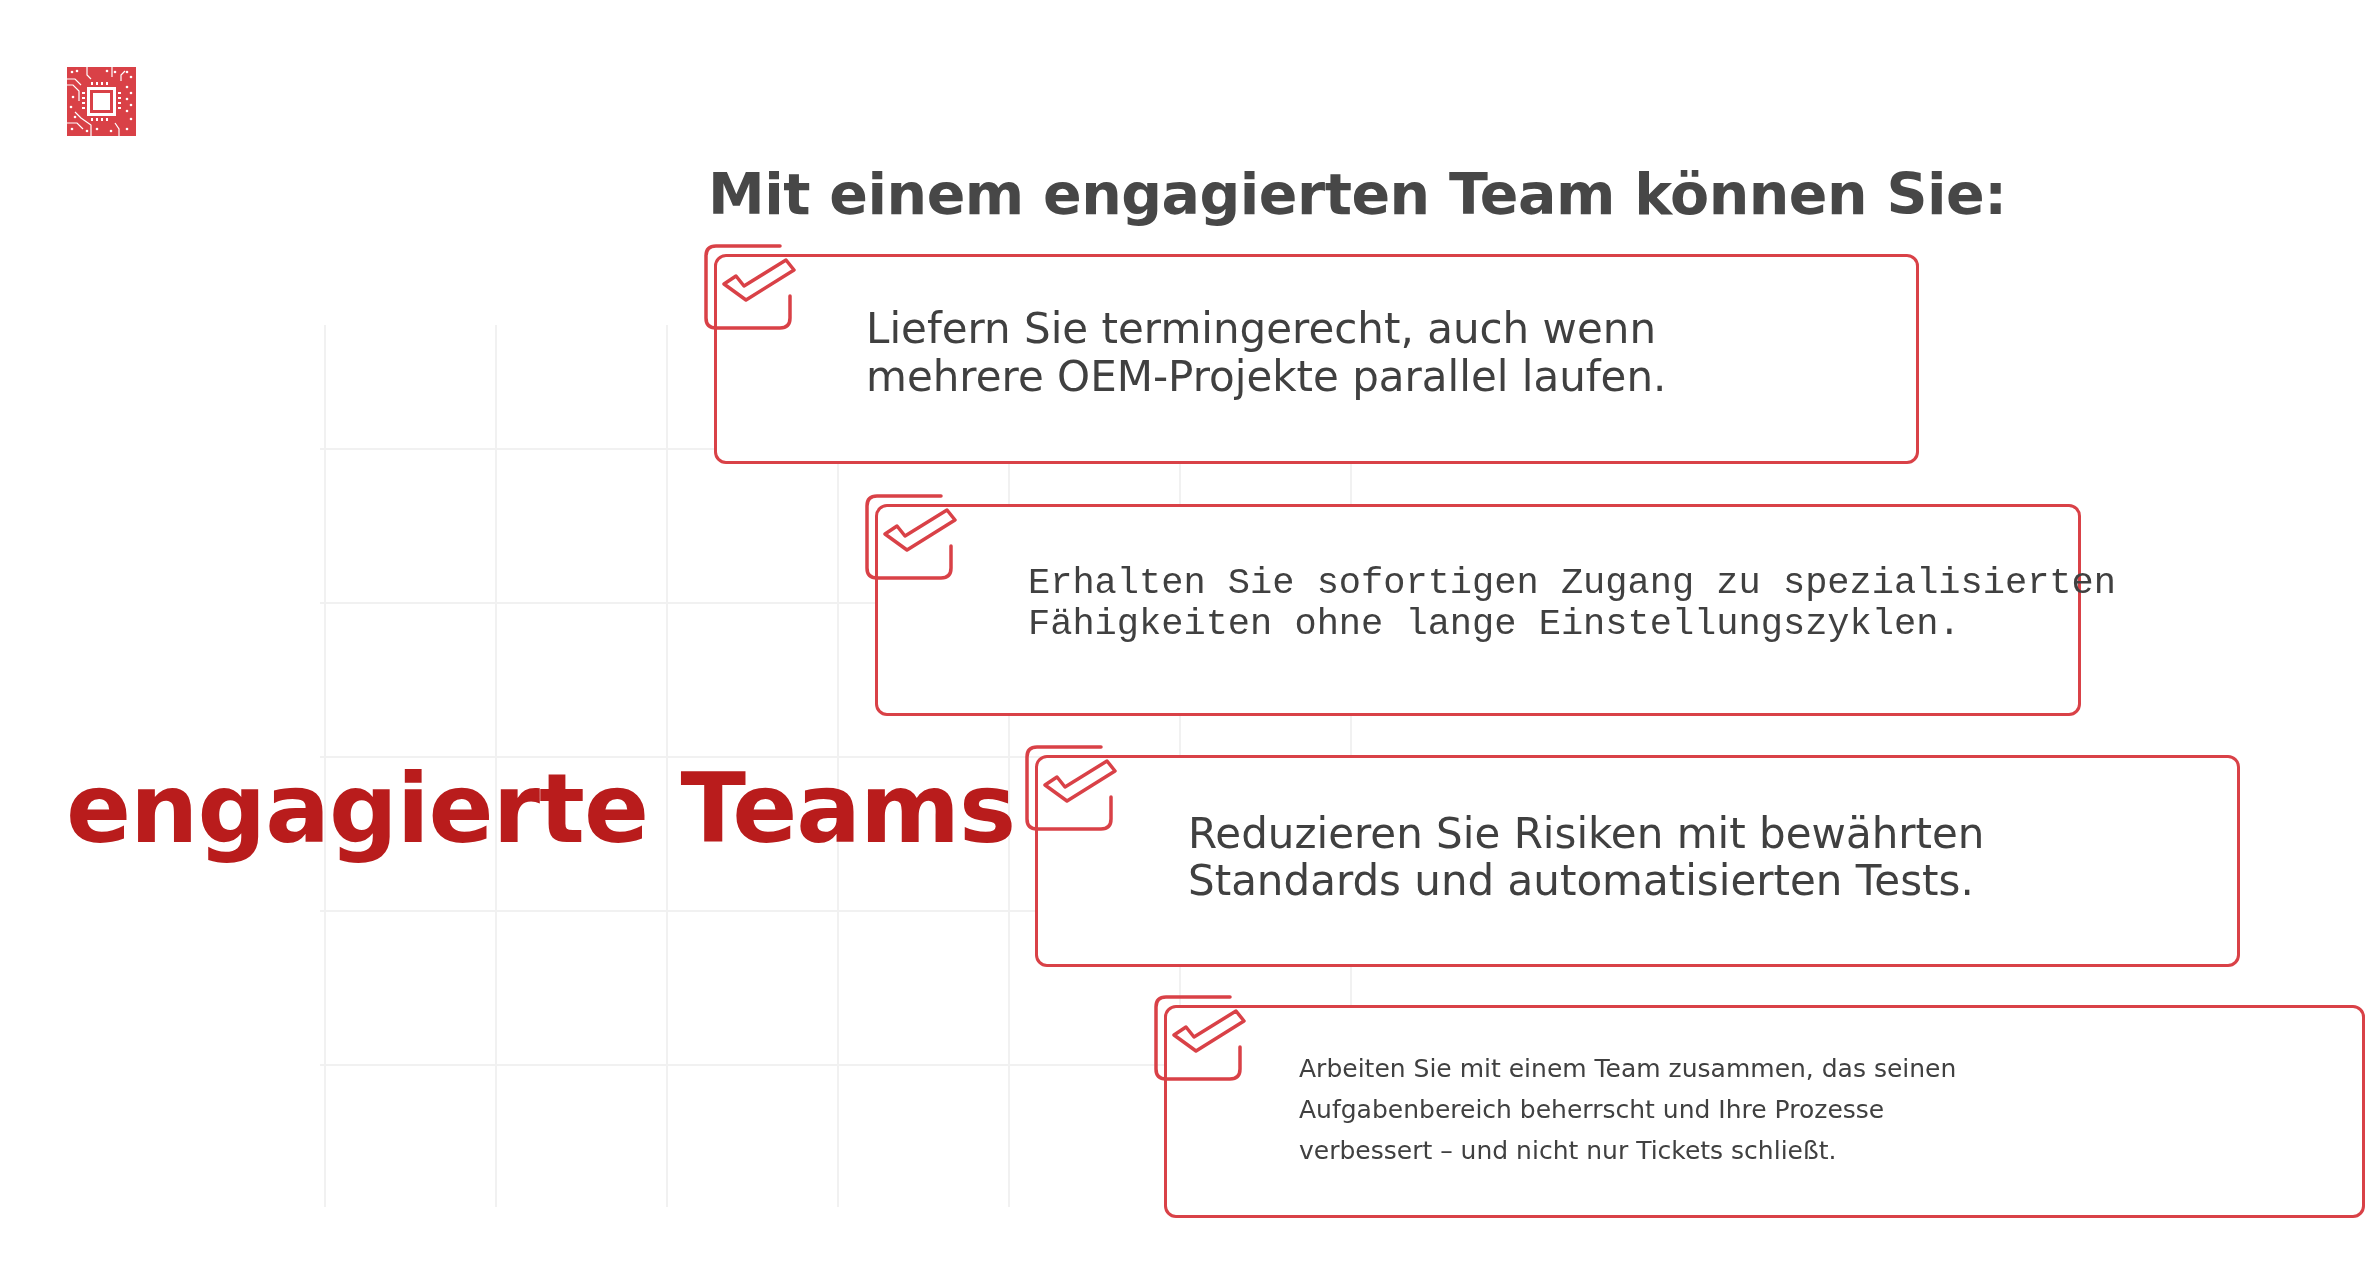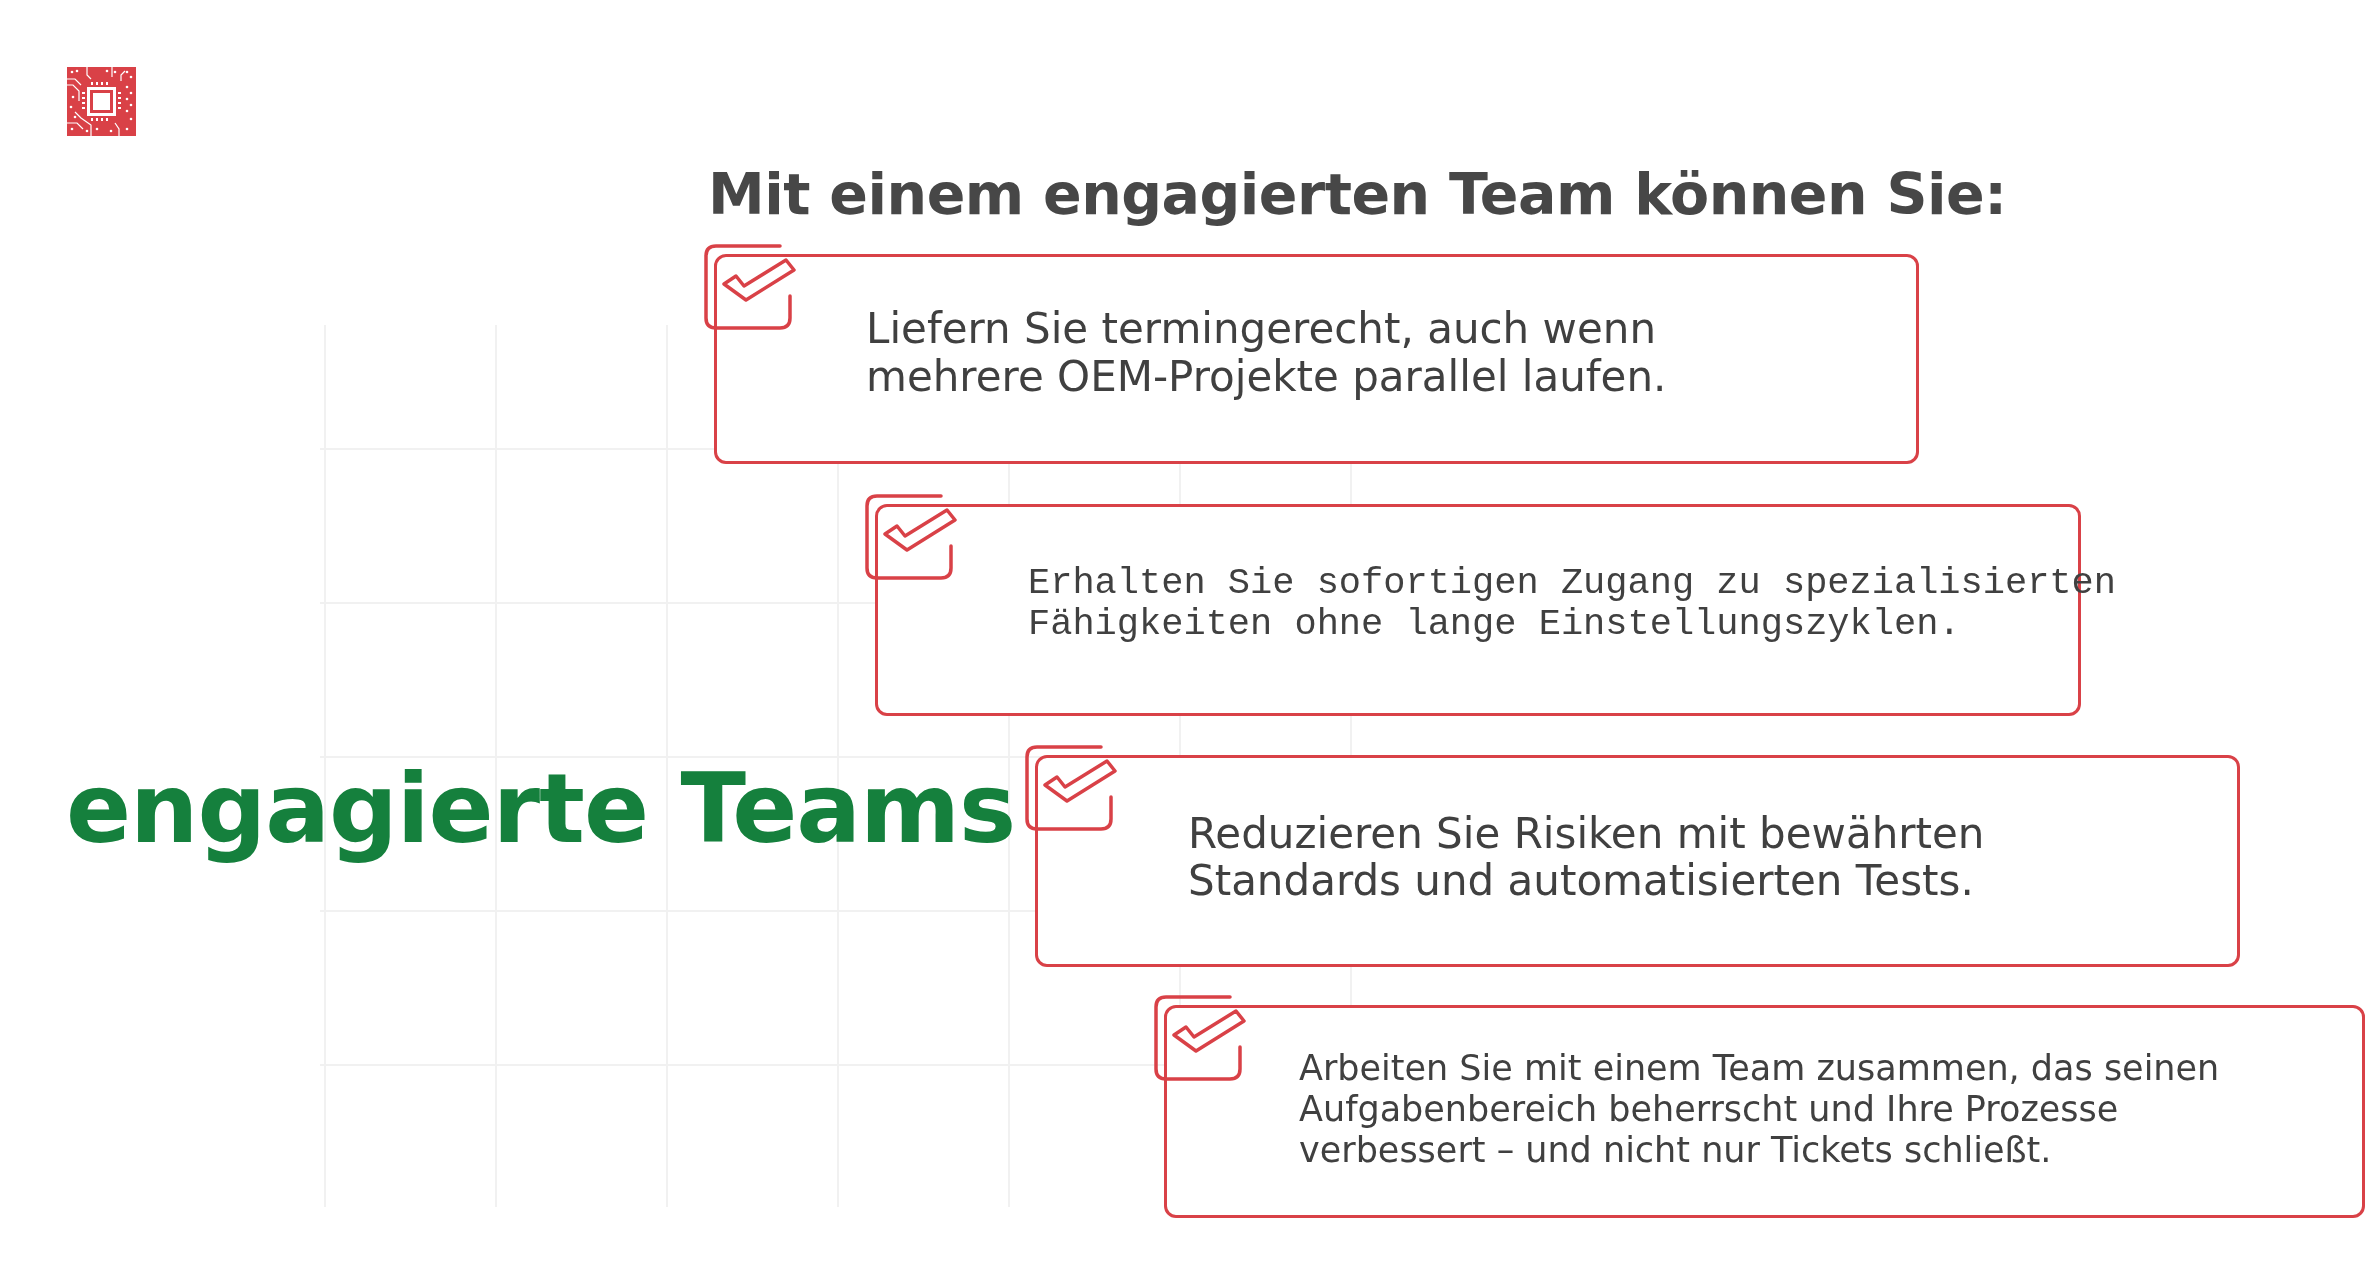--- a/index.html
+++ b/index.html
@@ -103,21 +103,21 @@
         <polyline points="8,45 14,51 24,58 24,69"></polyline>
       <polyline points="0,56 10,56 16,62"></polyline>
         <polyline points="48,56 52,62 52,69"></polyline>
     </g>
   </svg>
 </div>
 
 <h2 class="main-heading">Mit einem engagierten Team können Sie:</h2>
 
 <h1 class="side-title">
-  <span style="color:#15803d;">engagierte Teams</span>
+  <span style="color:#b91c1c;">engagierte Teams</span>
 </h1>
 
 <div class="card" style="left:714px; top:254px; width:1205px; height:210px;"></div>
 <svg class="check" style="left:700px; top:238px;" viewBox="0 0 96 96">
   <path d="M 80 8 L 16 8 Q 6 8 6 18 L 6 80 Q 6 90 16 90 L 80 90 Q 90 90 90 80 L 90 58" fill="none" stroke="#d94147" stroke-width="3.5" stroke-linecap="round"></path>
   <rect x="0" y="0" width="0" height="0" fill="none"></rect>
   <path d="M 24 46 L 36 38 L 44 48 L 86 22 L 94 32 L 46 62 Z" fill="#ffffff" stroke="#d94147" stroke-width="3.5" stroke-linejoin="round"></path>
 </svg>
 <p class="card-text" style="left:866px; top:305px; font-size:42px; line-height:48px;">Liefern Sie termingerecht, auch wenn
 mehrere OEM-Projekte parallel laufen.</p>
@@ -136,15 +136,15 @@
   <path d="M 24 46 L 36 38 L 44 48 L 86 22 L 94 32 L 46 62 Z" fill="#ffffff" stroke="#d94147" stroke-width="3.5" stroke-linejoin="round"></path>
 </svg>
 <p class="card-text" style="left:1188px; top:810px; font-size:42px; line-height:47px;">Reduzieren Sie Risiken mit bewährten
 Standards und automatisierten Tests.</p>
 
 <div class="card" style="left:1164px; top:1005px; width:1201px; height:213px;"></div>
 <svg class="check" style="left:1150px; top:989px;" viewBox="0 0 96 96">
   <path d="M 80 8 L 16 8 Q 6 8 6 18 L 6 80 Q 6 90 16 90 L 80 90 Q 90 90 90 80 L 90 58" fill="none" stroke="#d94147" stroke-width="3.5" stroke-linecap="round"></path>
   <path d="M 24 46 L 36 38 L 44 48 L 86 22 L 94 32 L 46 62 Z" fill="#ffffff" stroke="#d94147" stroke-width="3.5" stroke-linejoin="round"></path>
 </svg>
-<p class="card-text" style="left:1299px; top:1048px; font-size:35px; line-height:41px;">Arbeiten Sie mit einem Team zusammen, das seinen
+<p class="card-text" style="left:1299px; top:1048px; font-size:25px; line-height:41px;">Arbeiten Sie mit einem Team zusammen, das seinen
 Aufgabenbereich beherrscht und Ihre Prozesse
 verbessert – und nicht nur Tickets schließt.</p>
 
 </body></html>

